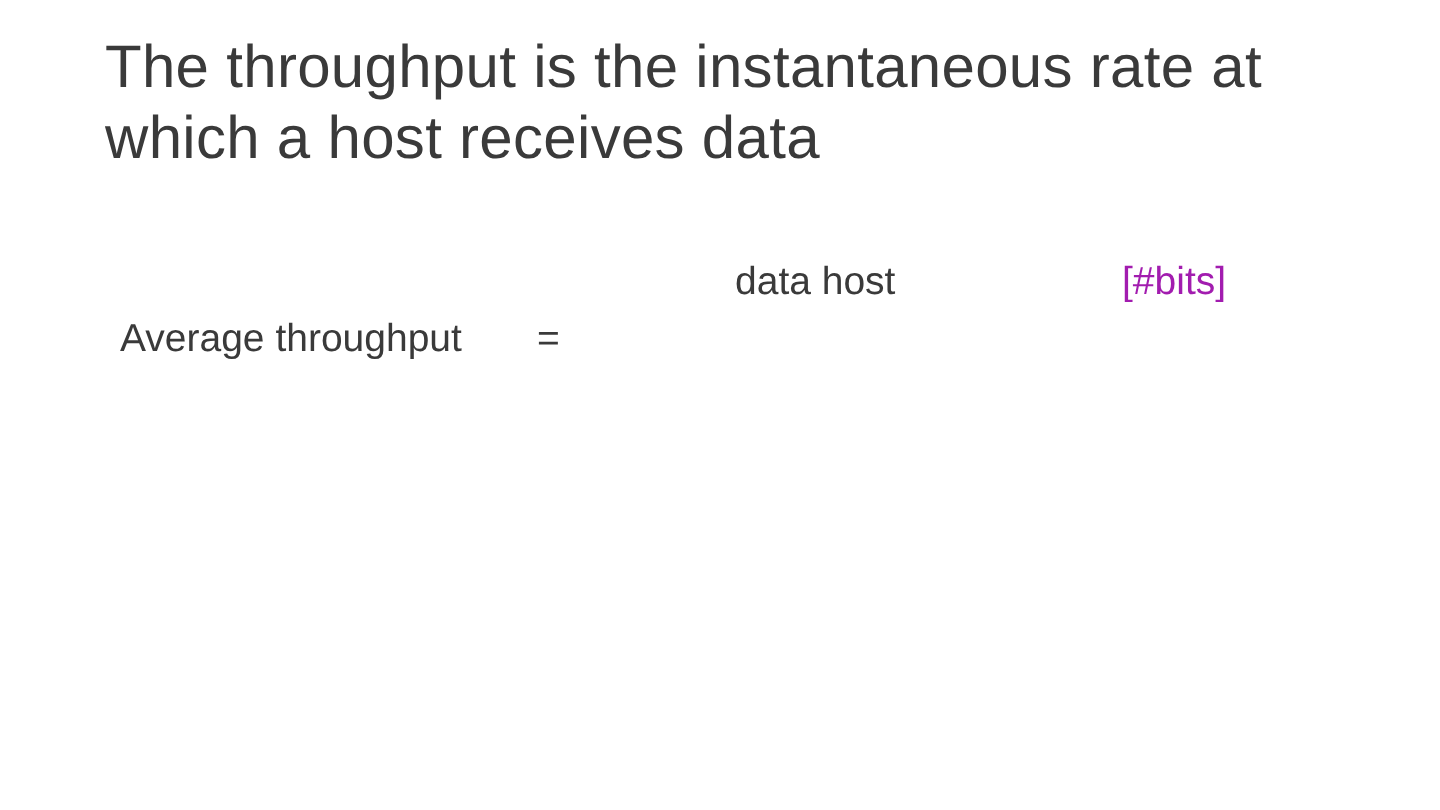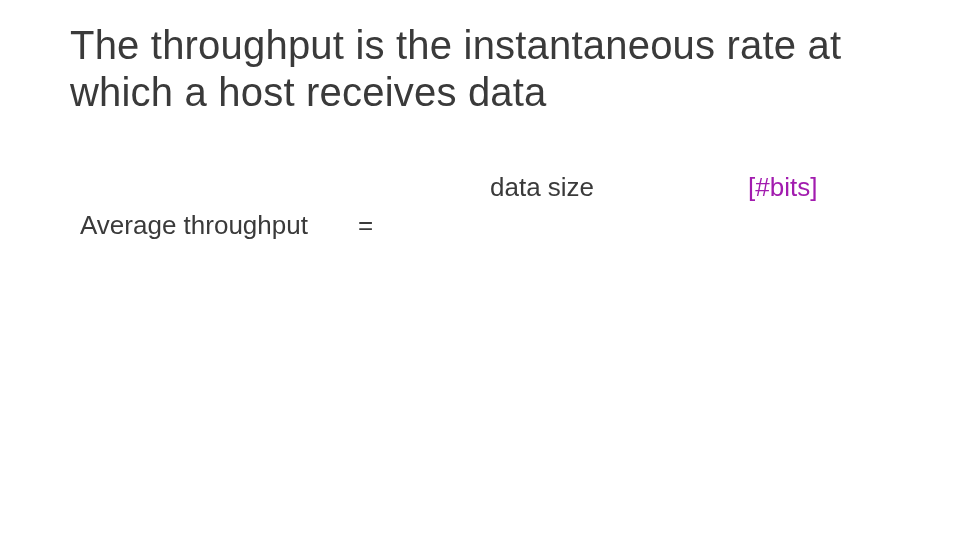--- a/index.html
+++ b/index.html
@@ -60,16 +60,16 @@
 </head>
 <body>
 
 <div class="slide">
   <div class="title">The throughput is the instantaneous rate at which a host receives data</div>
 
   <div class="avg-label">Average throughput</div>
 
   <div class="equals">=</div>
 
-  <div class="data-size">data size</div>
+  <div class="data-size">data host</div>
 
   <div class="bits-unit">[#bits]</div>
 </div>
 
 </body></html>

